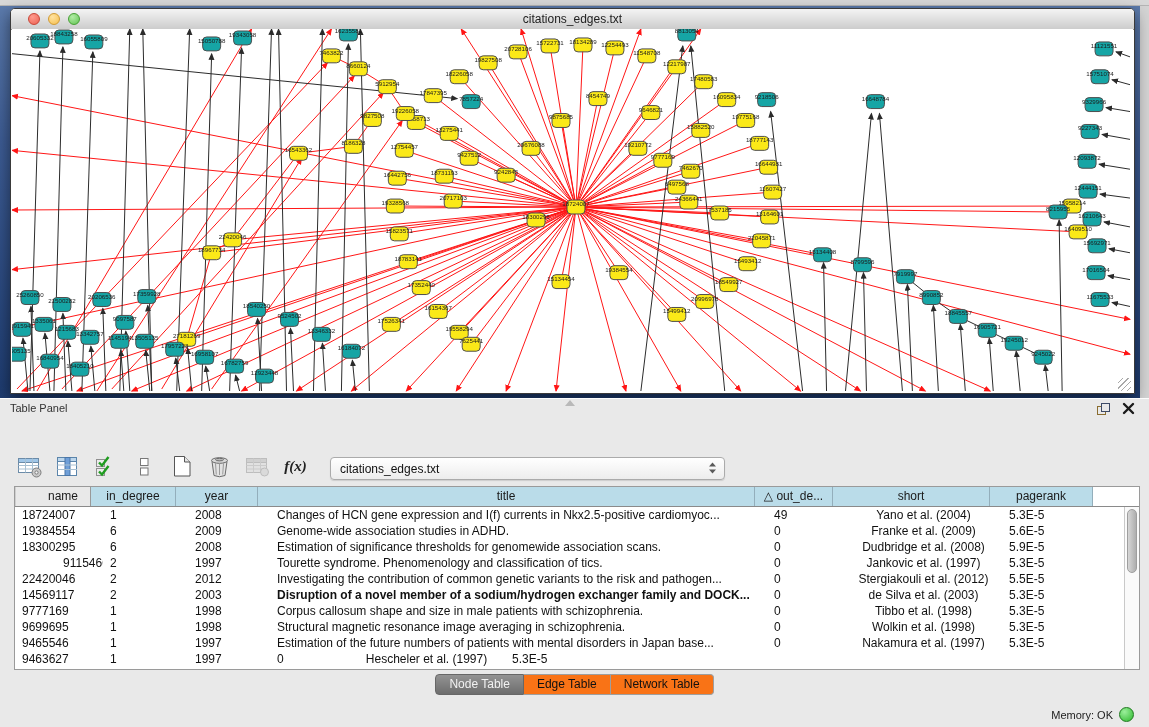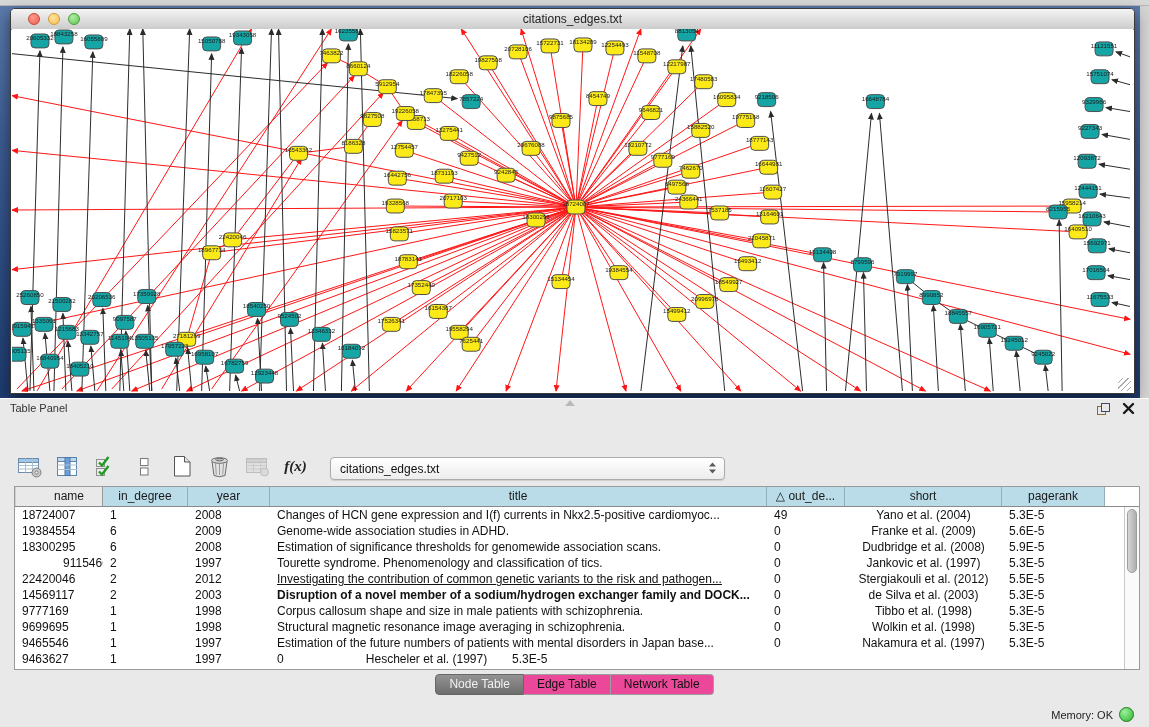--- a/index.html
+++ b/index.html
@@ -46,21 +46,21 @@
   .th.th-first{background:#e9e9e9;border-right:1px solid #999;border-left:1px solid #cfcfcf}
   .tbody{position:absolute;top:20px;left:0;right:15px;bottom:0;overflow:hidden}
   .tr{display:flex;height:16px}
   .td{box-sizing:border-box;font-size:12px;line-height:16px;color:#111;padding:0 2px 0 7px;
     white-space:nowrap;overflow:hidden}
   .td.td5{text-align:center;padding-left:2px}
   .vscroll{position:absolute;top:20px;right:0;bottom:0;width:15px;background:#fafafa;border-left:1px solid #c9c9c9;box-sizing:border-box}
   .vthumb{margin:2px;height:62px;border:1px solid #9e9e9e;border-radius:7px;
     background:linear-gradient(90deg,#d6d6d6,#aeaeae)}
   .tabs{position:absolute;top:275px;left:0;right:0;text-align:center;font-size:0}
-  .tab{display:inline-block;font-size:12px;height:19px;line-height:19px;padding:0 13px;background:#ec4899;
+  .tab{display:inline-block;font-size:12px;height:19px;line-height:19px;padding:0 13px;background:#f97316;
     color:#111;border:1px solid #9e9e9e;border-left:none;cursor:pointer;vertical-align:top}
   .tab:first-child{border-left:1px solid #9e9e9e;border-radius:4px 0 0 4px}
   .tab:last-child{border-radius:0 4px 4px 0}
   .tab.sel{background:linear-gradient(#939393,#6d6d6d);color:#f2f2f2;border-color:#676767}
   .statusbar{position:absolute;bottom:0;left:0;right:0;height:28px}
   .mem-label{position:absolute;right:36px;bottom:7px;font-size:11px;color:#222}
   .mem-dot{position:absolute;right:15px;bottom:6px;width:13px;height:13px;border-radius:50%;
     border:1px solid #1d7a1d;background:radial-gradient(circle at 35% 30%,#9bef9b,#2eb82e)}
 </style>
 </head>
@@ -798,21 +798,21 @@
         <svg width="11" height="14">
             <path d="M2 5.5 l3.5 -4 l3.5 4 z" fill="#5a5a5a"></path>
             <path d="M2 8.5 l3.5 4 l3.5 -4 z" fill="#5a5a5a"></path>
           </svg>
       </span>
     </div>
   </div>
 
   <div class="table-wrap">
     <div class="thead" id="thead">
-        <div class="th th-first" style="width: 88px; padding-left: 20px;">name</div>
+        <div class="th th-first" style="width: 76px; padding-left: 20px;">name</div>
         <div class="th" style="width: 85px;">in_degree</div>
         <div class="th" style="width: 82px;">year</div>
         <div class="th" style="width: 497px;">title</div>
         <div class="th" style="width: 78px;">△ out_de...</div>
         <div class="th" style="width: 157px;">short</div>
         <div class="th" style="width: 103px;">pagerank</div>
       </div>
     <div class="tbody" id="tbody">
         <div class="tr">
           <div class="td td0" style="width: 88px;">18724007</div>
@@ -847,21 +847,21 @@
           <div class="td td2" style="width: 82px;">1997</div>
           <div class="td td3" style="width: 497px;">Tourette syndrome. Phenomenology and classification of tics.</div>
           <div class="td td4" style="width: 78px;">0</div>
           <div class="td td5" style="width: 157px;">Jankovic et al. (1997)</div>
           <div class="td td6" style="width: 103px;">5.3E-5</div>
         </div>
         <div class="tr">
           <div class="td td0" style="width: 88px;">22420046</div>
           <div class="td td1" style="width: 85px;">2</div>
           <div class="td td2" style="width: 82px;">2012</div>
-          <div class="td td3" style="width: 497px; text-decoration: underline;">Investigating the contribution of common genetic variants to the risk and pathogen...</div>
+          <div class="td td3" style="width: 497px;">Investigating the contribution of common genetic variants to the risk and pathogen...</div>
           <div class="td td4" style="width: 78px;">0</div>
           <div class="td td5" style="width: 157px;">Stergiakouli et al. (2012)</div>
           <div class="td td6" style="width: 103px;">5.5E-5</div>
         </div>
         <div class="tr">
           <div class="td td0" style="width: 88px;">14569117</div>
           <div class="td td1" style="width: 85px;">2</div>
           <div class="td td2" style="width: 82px;">2003</div>
           <div class="td td3" style="width: 497px; font-weight: bold;">Disruption of a novel member of a sodium/hydrogen exchanger family and DOCK...</div>
           <div class="td td4" style="width: 78px;">0</div>

